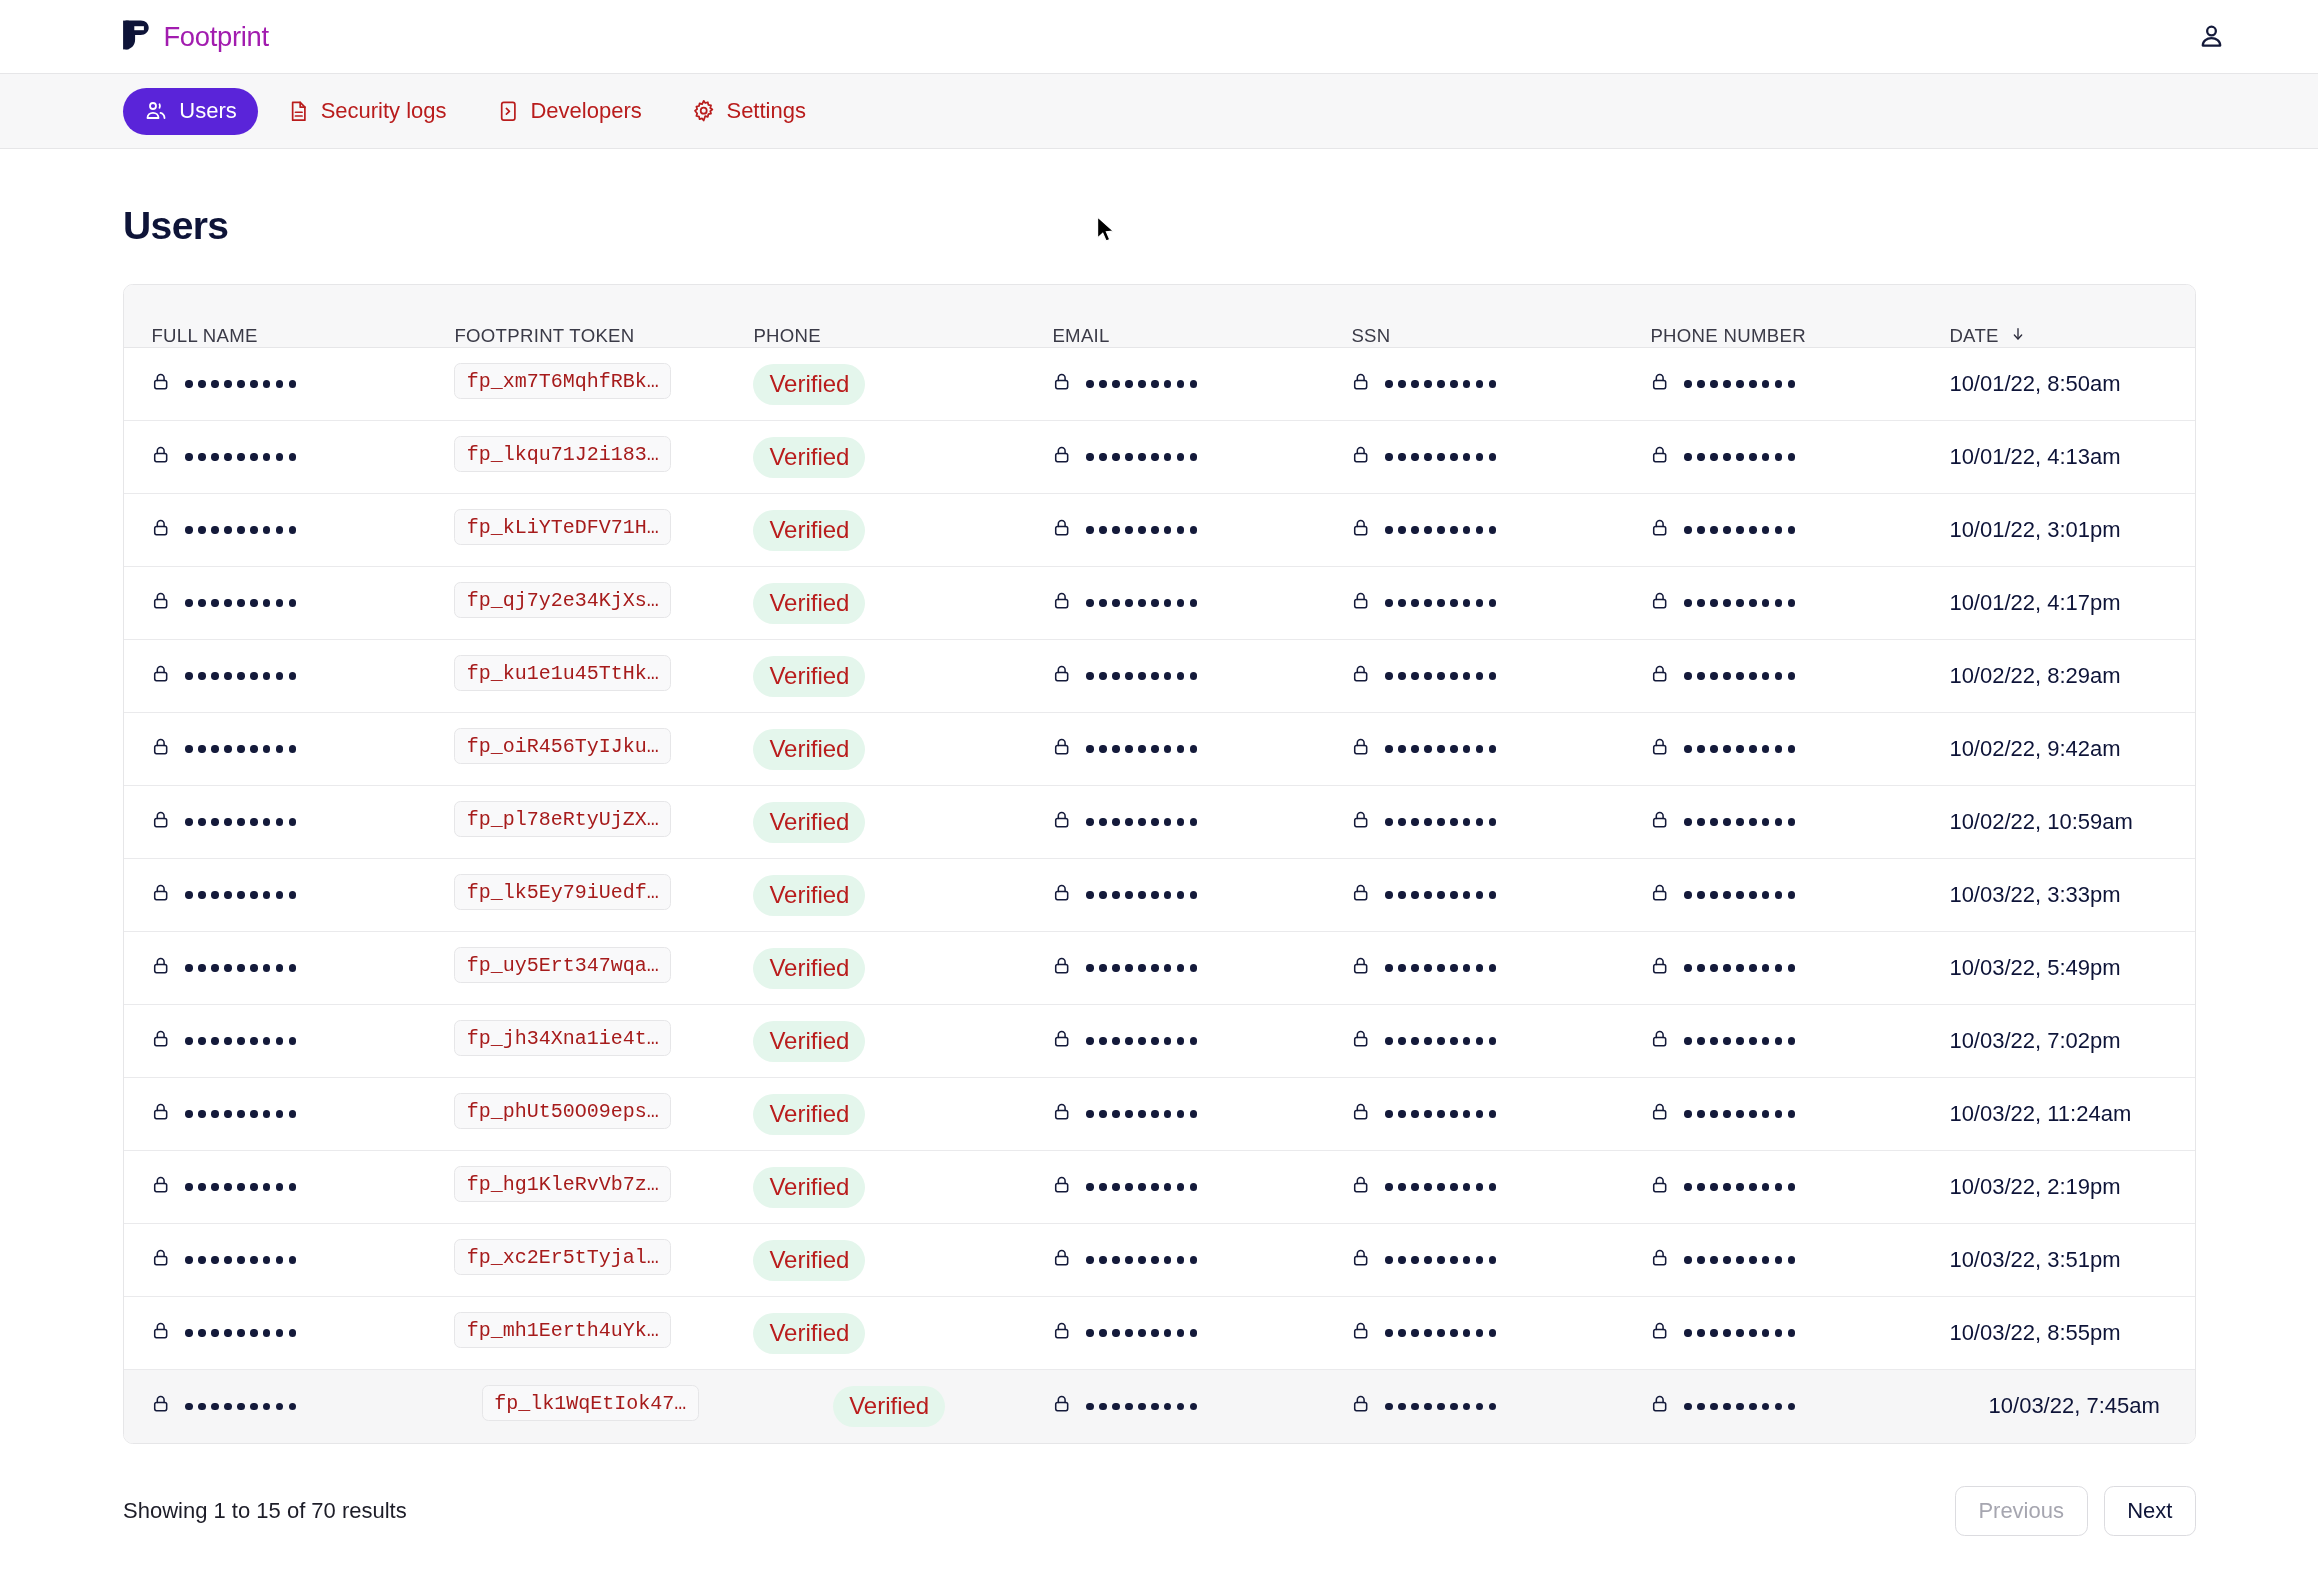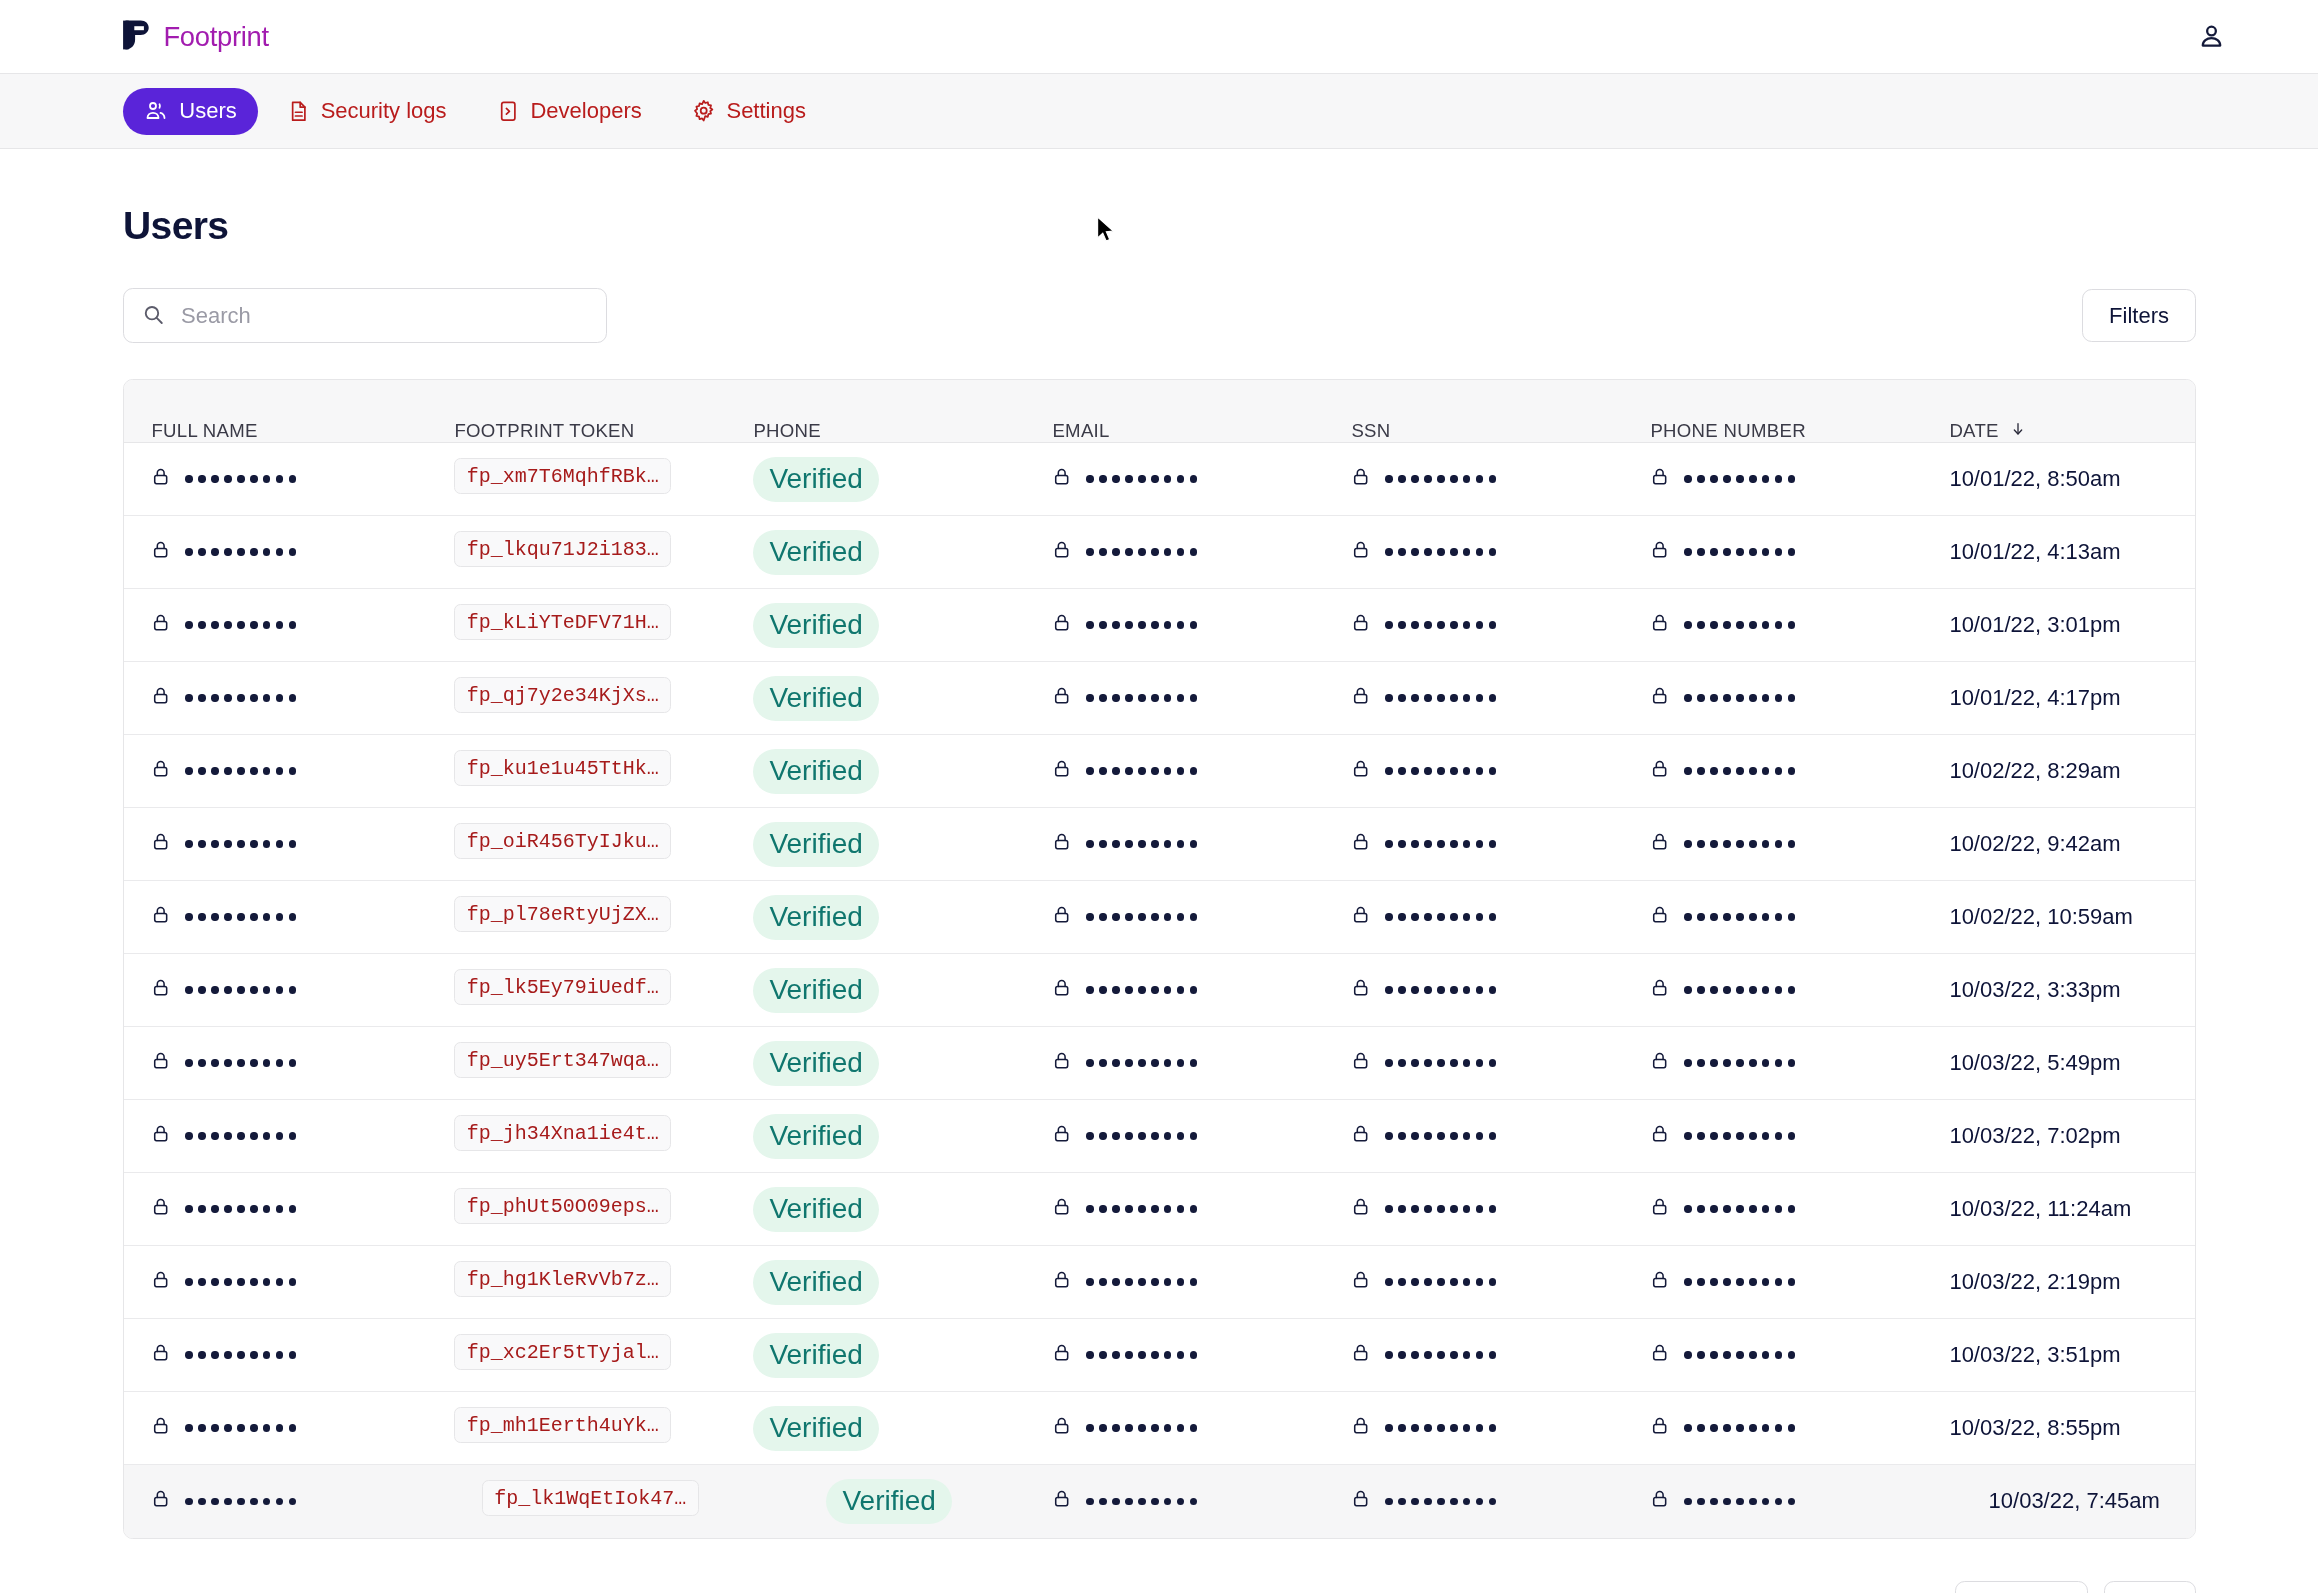--- a/index.html
+++ b/index.html
@@ -195,24 +195,24 @@
     max-width: 234px;
     overflow: hidden;
     white-space: nowrap;
     text-overflow: ellipsis;
     cursor: pointer;
   }
 
   .badge {
     display: inline-block;
     background: #e4f6ec;
-    color: #0f766e;
+    color: #b91c1c;
     border-radius: 807px;
     padding: 6.5px 16px;
-    font-size: 28px;
+    font-size: 24px;
   }
 
   
   col.c-name  { width: 303px; }
   col.c-token { width: 299px; }
   col.c-status{ width: 299px; }
   col.c-email { width: 299px; }
   col.c-ssn   { width: 299px; }
   col.c-phone { width: 299px; }
   col.c-date  { width: 277px; }
@@ -320,33 +320,20 @@
       </svg>
     </span>
     <span>Settings</span>
   </div>
 </div>
 
 <div class="page">
 
   <div class="page-title">Users</div>
 
-  <div class="toolbar">
-    <div class="search-wrap">
-      <span class="search-ico">
-        <svg width="22.6" height="22.6" viewBox="0 0 24 24" fill="none" stroke="#5c5c6b" stroke-width="2" stroke-linecap="round">
-          <circle cx="10.6" cy="10.6" r="6.6"></circle>
-          <path d="M15.6 15.6 L21 21"></path>
-        </svg>
-      </span>
-      <input class="search-input" type="text" placeholder="Search" style="">
-    </div>
-
-    <button class="filters-btn">Filters</button>
-  </div>
 
   <div class="table-card">
     <table class="users">
       <colgroup>
         <col class="c-name">
           <col class="c-token">
           <col class="c-status">
           <col class="c-email">
         <col class="c-ssn">
           <col class="c-phone">

